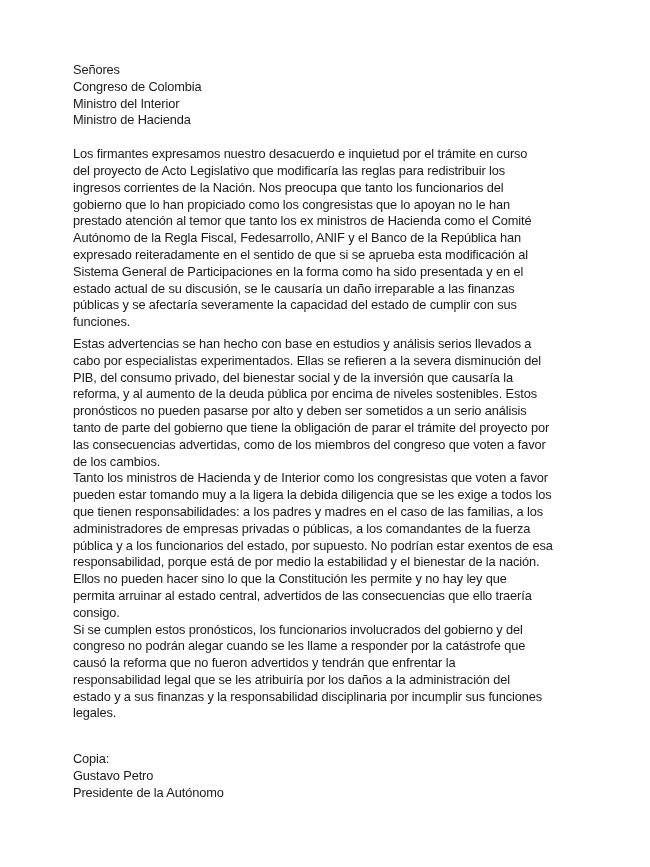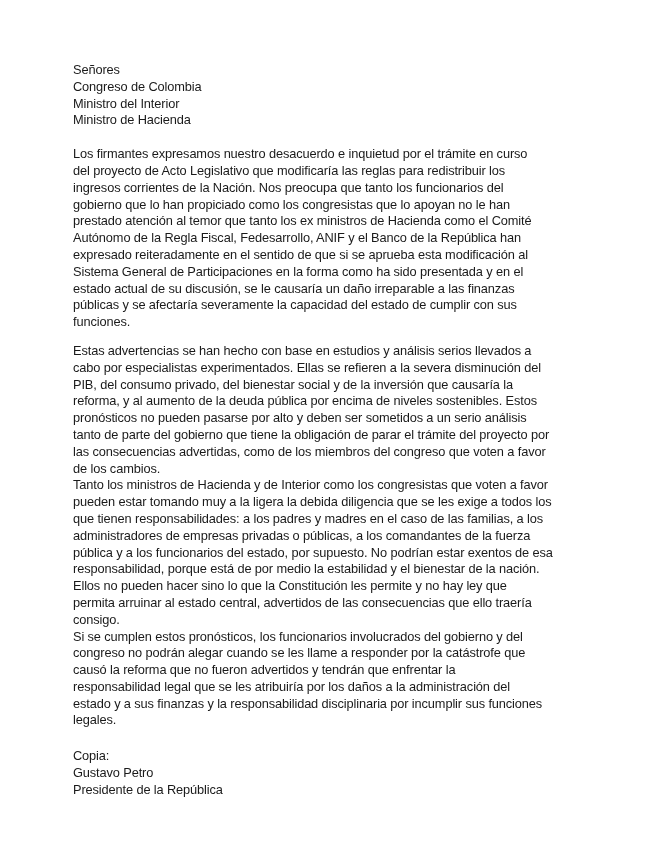--- a/index.html
+++ b/index.html
@@ -25,24 +25,24 @@
     letter-spacing: -0.12px;
     font-weight: 400;
   }
   .text-block {
     white-space: pre;       
   }
   .recipients {
     margin-bottom: 17px;
   }
   .para-1 {
-    margin-bottom: 12px;
+    margin-bottom: 5px;
   }
   .para-group {
-    margin-bottom: 19px;
+    margin-bottom: 29px;
   }
   .para-group .text-block {
     margin: 0;              
   }
   .closing {
     margin-top: 0;
   }
 </style>
 </head>
 <body>
@@ -88,16 +88,16 @@
       <div class="text-block">Si se cumplen estos pronósticos, los funcionarios involucrados del gobierno y del
 congreso no podrán alegar cuando se les llame a responder por la catástrofe que
 causó la reforma que no fueron advertidos y tendrán que enfrentar la
 responsabilidad legal que se les atribuiría por los daños a la administración del
 estado y a sus finanzas y la responsabilidad disciplinaria por incumplir sus funciones
 legales.</div>
     </div>
 
     <div class="text-block closing">Copia:
 Gustavo Petro
-Presidente de la República</div>
+Presidente de la Autónomo</div>
 
   </div>
 </div>
 
 </body></html>

